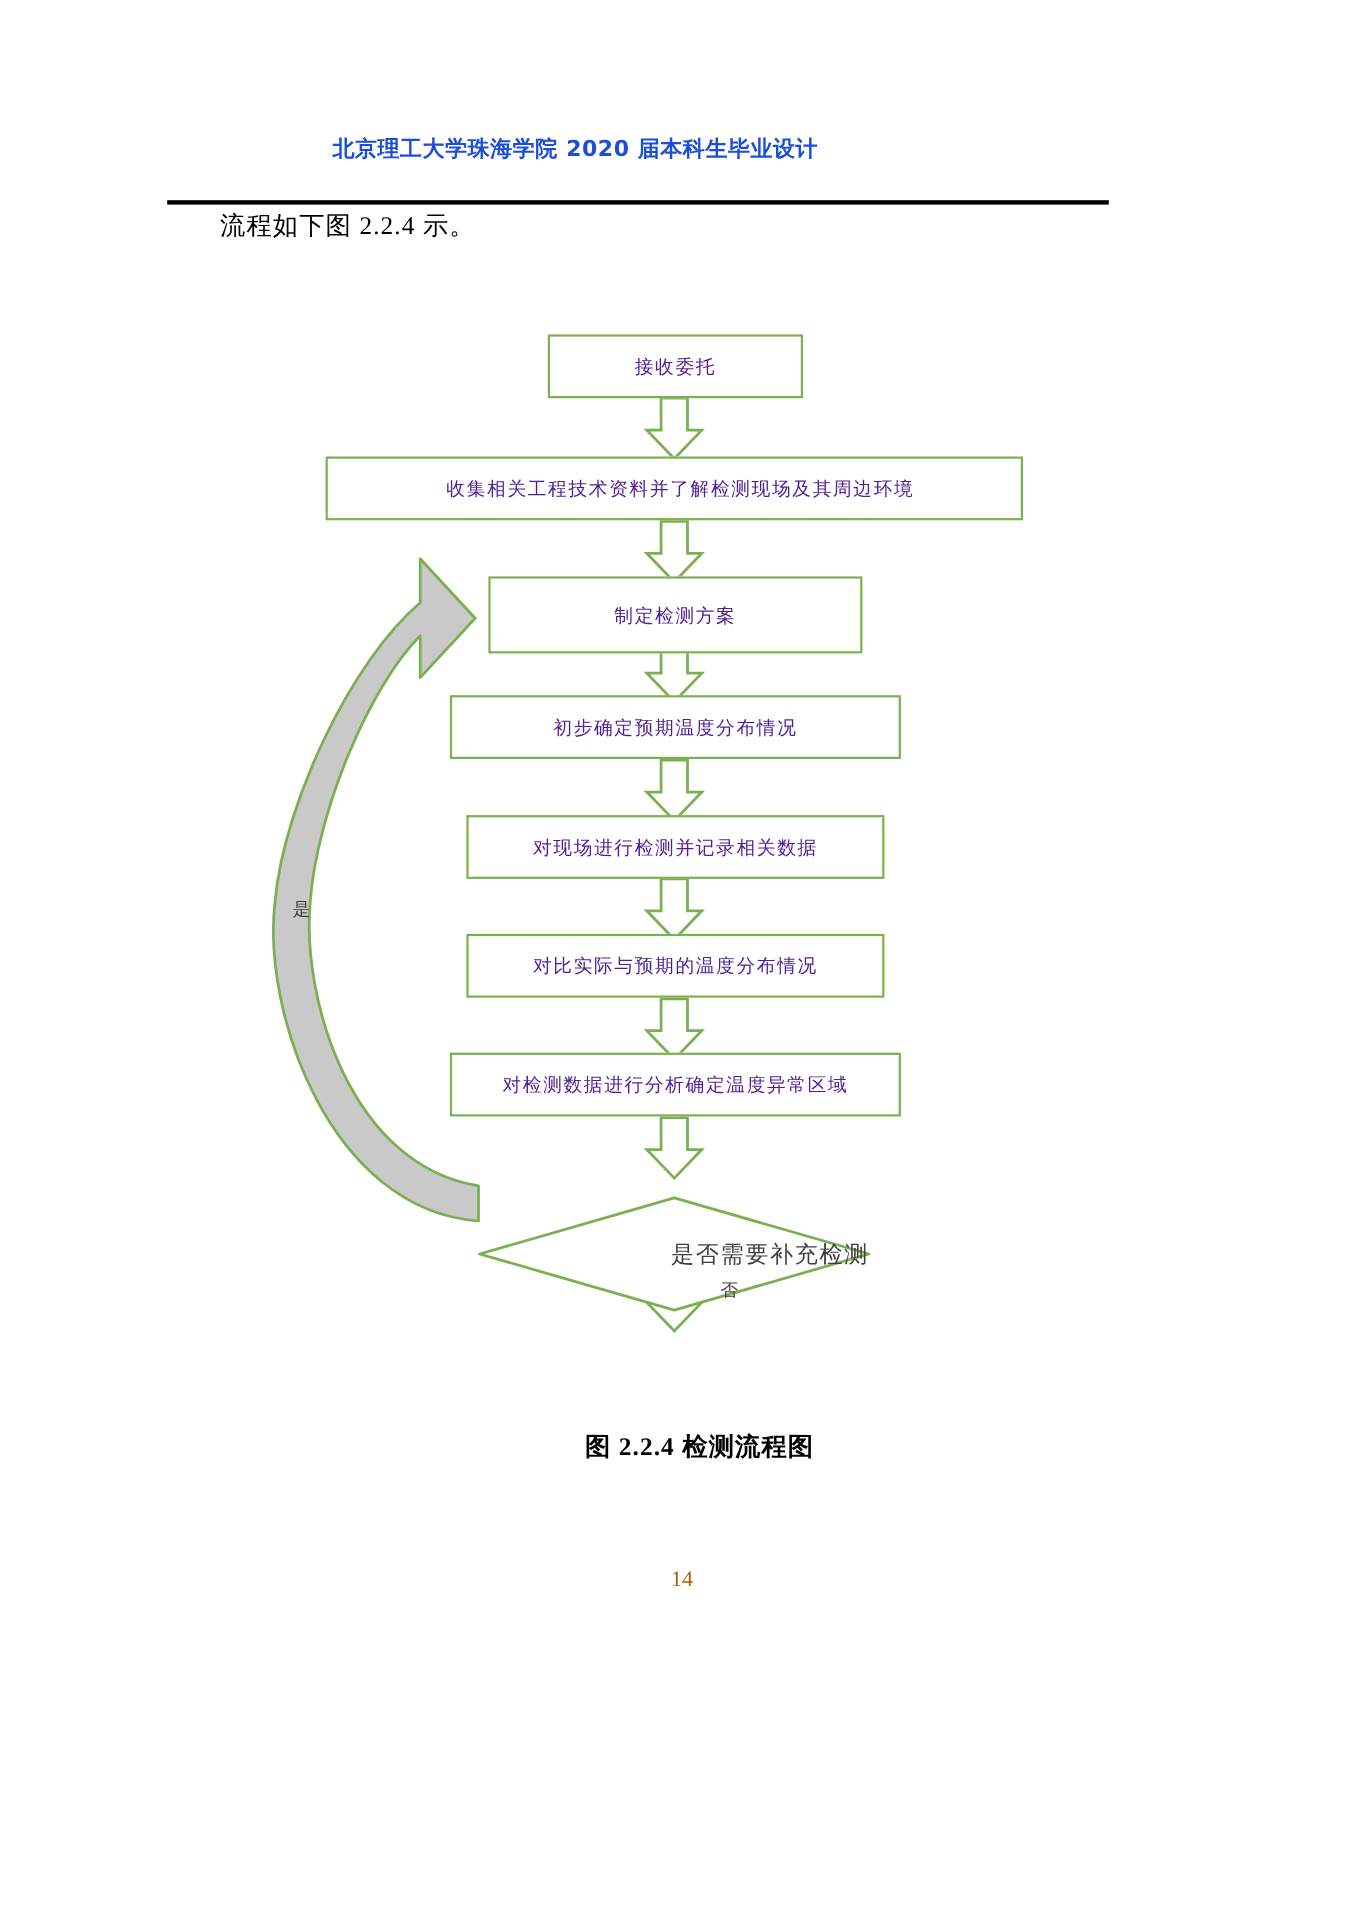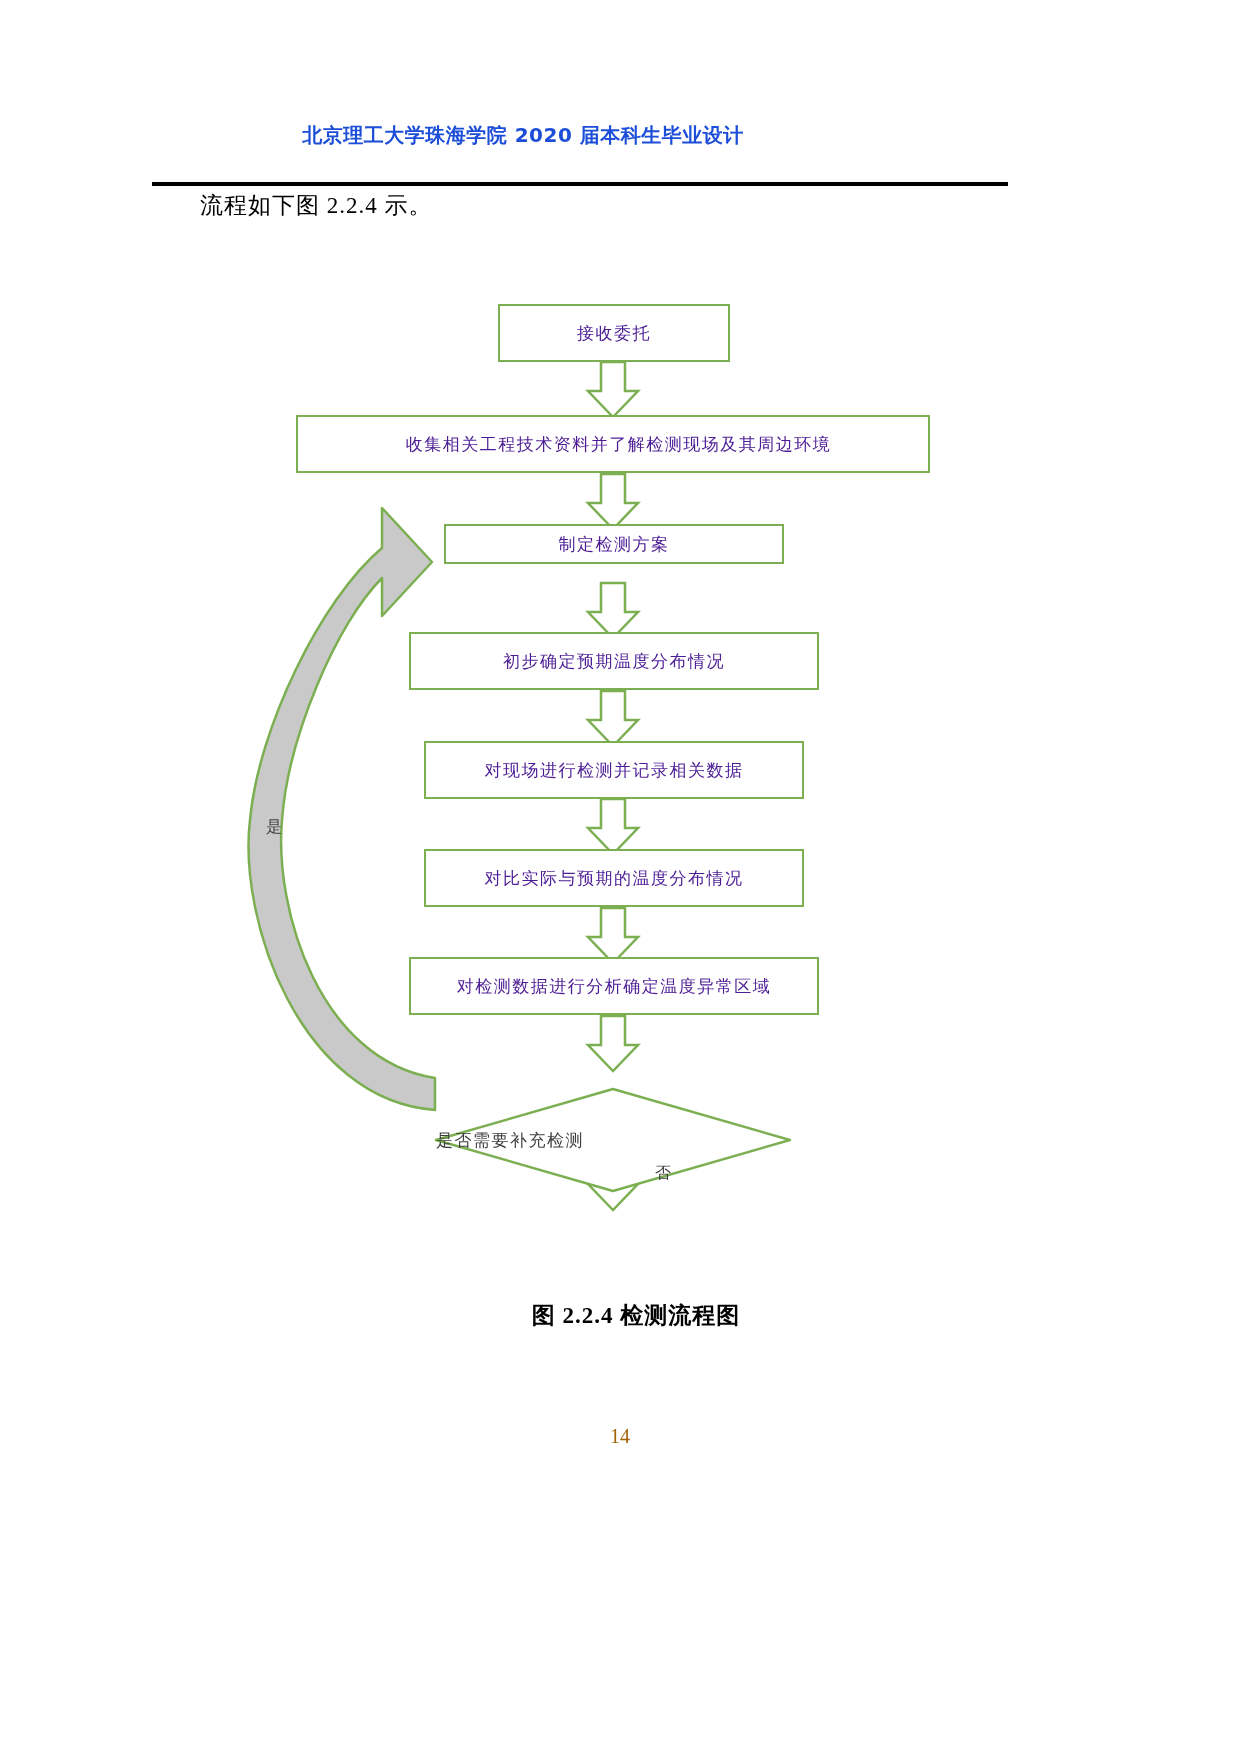--- a/index.html
+++ b/index.html
@@ -71,24 +71,24 @@
     align-items:center;
     justify-content:center;
     color:#4c1d95;
     font-family:"DejaVu Sans", sans-serif;
     font-size:17px;
     letter-spacing:1.5px;
     white-space:nowrap;
   }
   .diamond-label{
     position:absolute;
-    display:flex;align-items:center;justify-content:flex-start;
+    display:flex;align-items:center;justify-content:flex-end;
     color:#3f3f3f;
     font-family:"DejaVu Sans", sans-serif;
-    font-size:17px;
+    font-size:21px;
     letter-spacing:1.5px;
     white-space:nowrap;
     pointer-events:none;
   }
   .edge-label{
     position:absolute;
     color:#3f3f3f;
     font-family:"DejaVu Sans", sans-serif;
     font-size:16px;
     white-space:nowrap;
@@ -151,21 +151,21 @@
     </svg>
 
     <div class="node" style="left:498px;top:44px;width:232px;height:58px;">
       <span>接收委托</span>
     </div>
 
     <div class="node" style="left:296px;top:155px;width:634px;height:58px;padding-left:11px;">
       <span>收集相关工程技术资料并了解检测现场及其周边环境</span>
     </div>
 
-    <div class="node" style="left:444px;top:264px;width:340px;height:40px;">
+    <div class="node" style="left:444px;top:264px;width:340px;height:70px;">
       <span>制定检测方案</span>
     </div>
 
     <div class="node" style="left:409px;top:372px;width:410px;height:58px;">
       <span>初步确定预期温度分布情况</span>
     </div>
 
     <div class="node" style="left:424px;top:481px;width:380px;height:58px;">
       <span>对现场进行检测并记录相关数据</span>
     </div>

